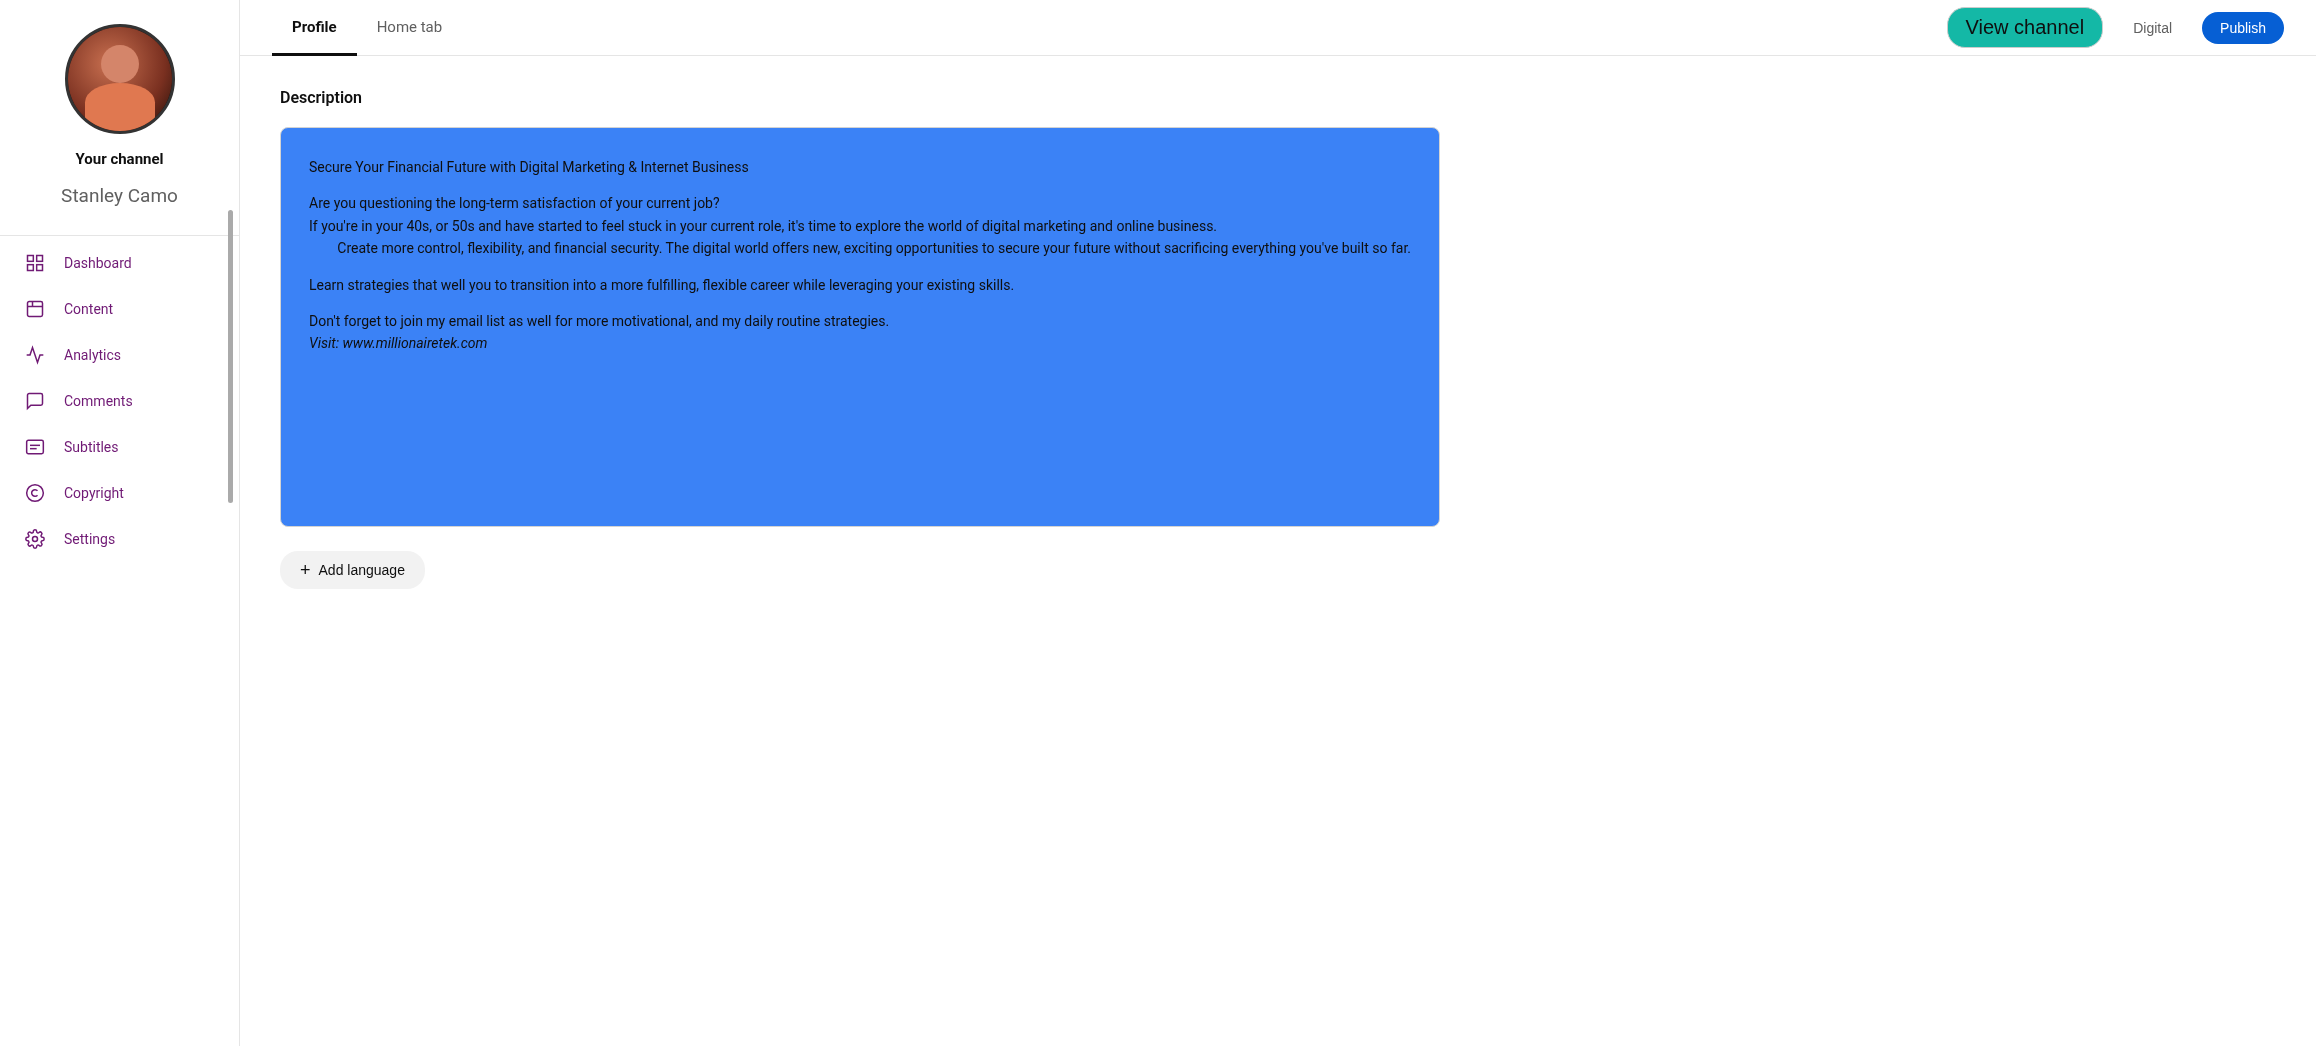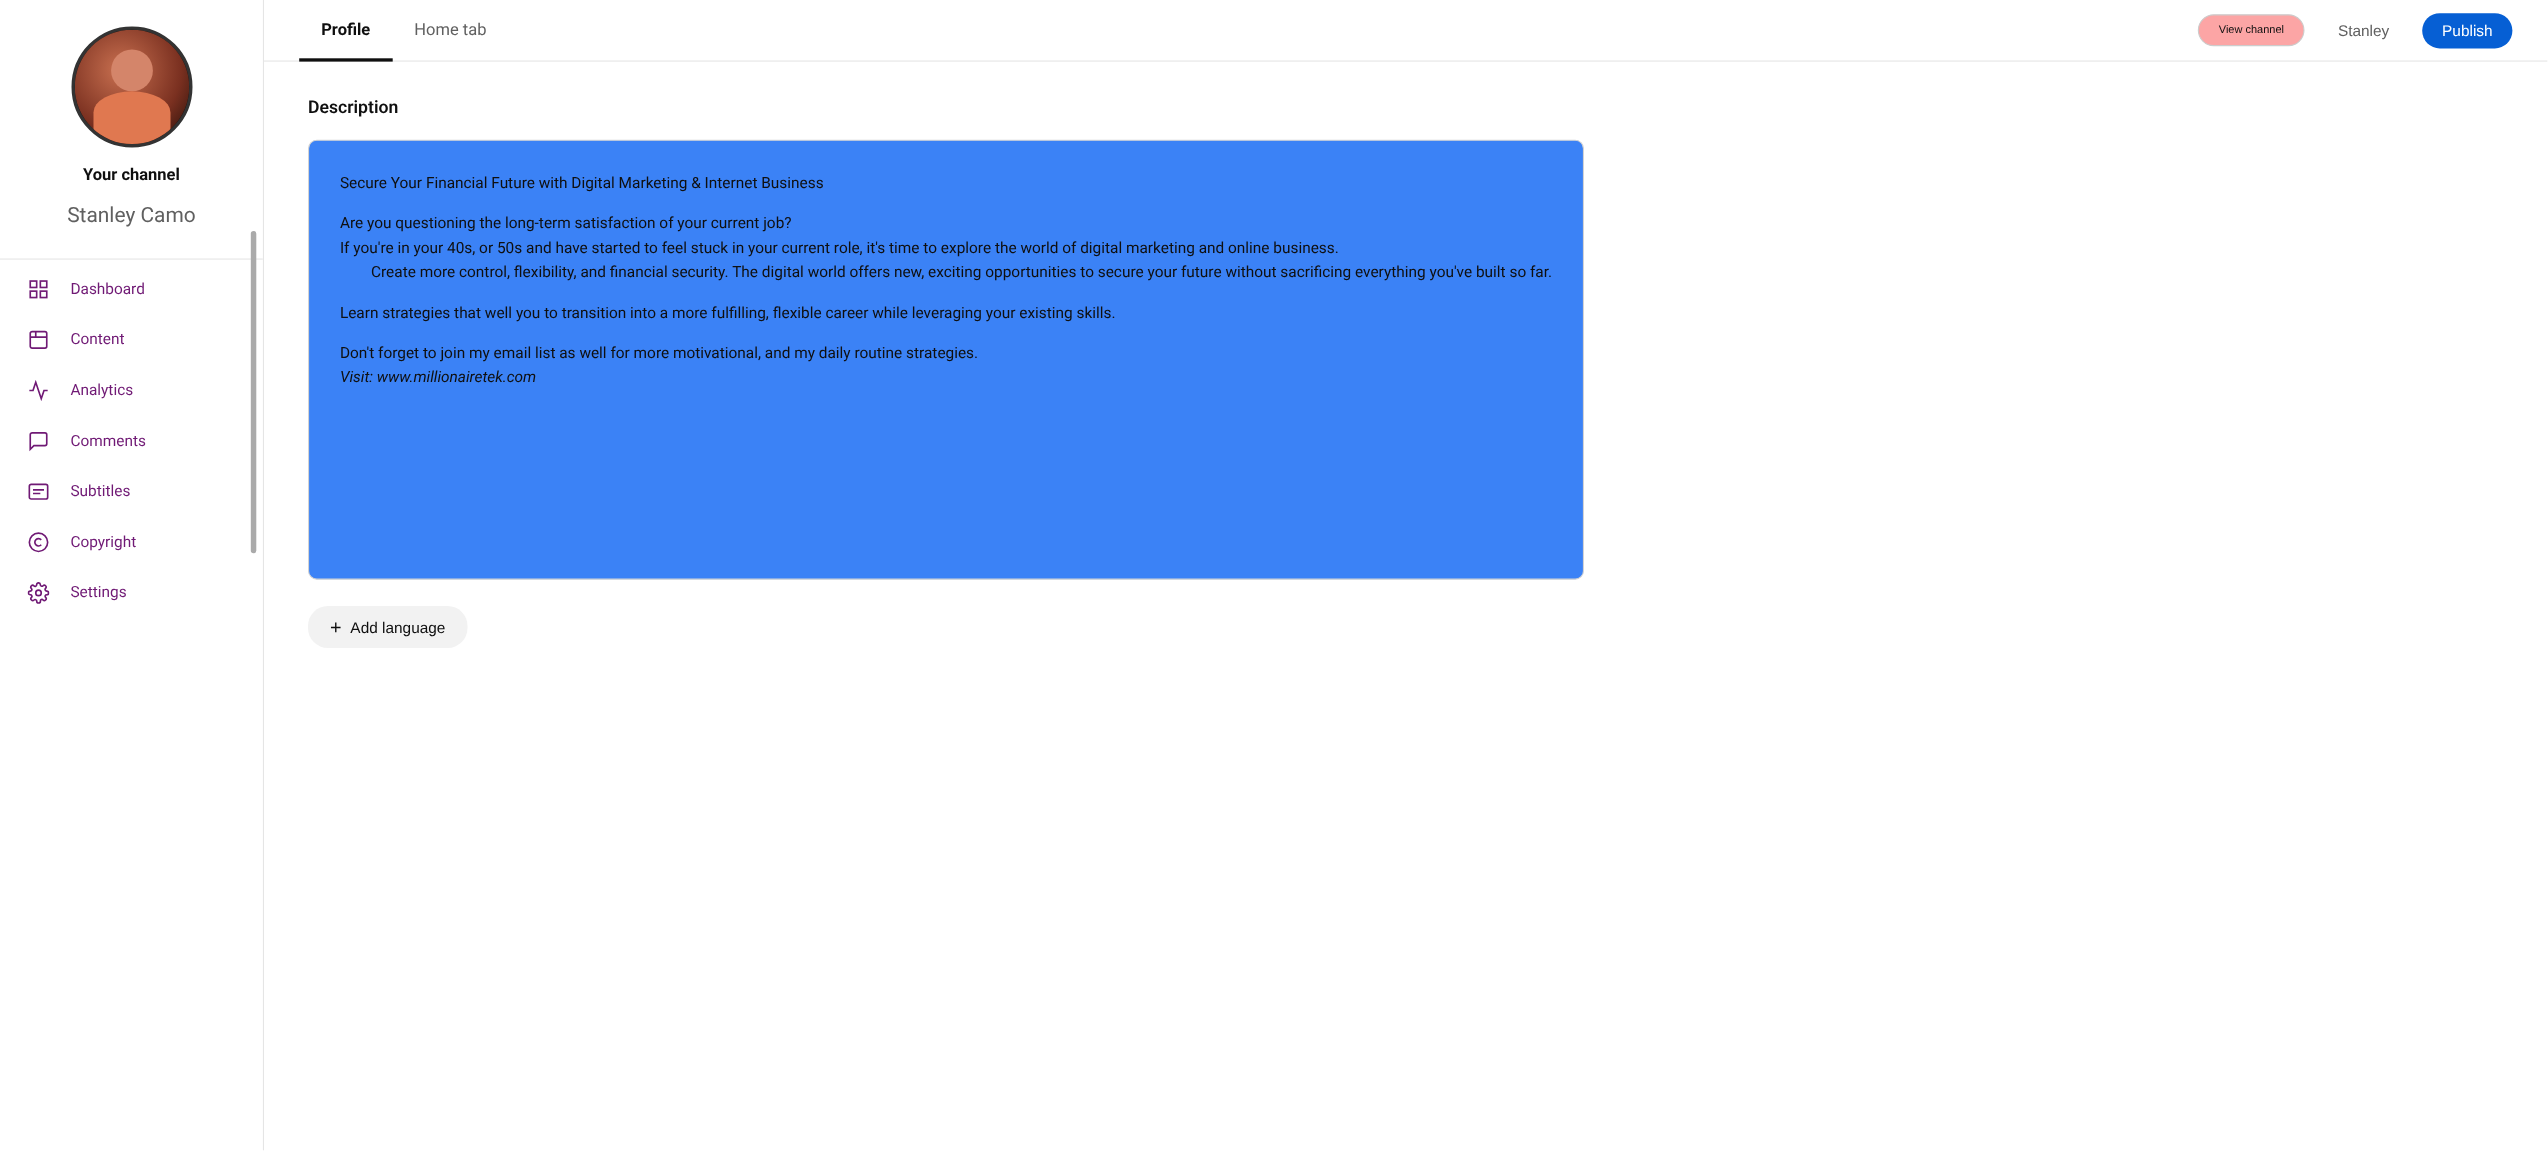--- a/index.html
+++ b/index.html
@@ -173,25 +173,25 @@
     }
 
     .topbar-actions {
       margin-left: auto;
       display: flex;
       align-items: center;
       gap: 12px;
     }
 
     .btn-view-channel {
-      background: #fca5a5;
+      background: #14b8a6;
       border: 1px solid #ccc;
       border-radius: 18px;
       padding: 8px 18px;
-      font-size: 10px;
+      font-size: 20px;
       font-weight: 500;
       cursor: pointer;
       color: #0f0f0f;
     }
 
     .btn-cancel {
       background: transparent;
       border: none;
       border-radius: 18px;
       padding: 8px 18px;
@@ -349,21 +349,21 @@
 
 <div class="main">
 
   <div class="topbar">
     <div id="tabs-container" style="display:flex;align-items:center;height:100%">
         <div class="tab active">Profile</div>
         <div class="tab">Home tab</div>
       </div>
     <div class="topbar-actions">
       <button class="btn-view-channel">View channel</button>
-      <button class="btn-cancel">Stanley</button>
+      <button class="btn-cancel">Digital</button>
       <button class="btn-publish">Publish</button>
     </div>
   </div>
 
   <div class="content-area">
     <div class="section-title">Description</div>
 
     <div class="description-box">
       <div class="description-text" id="description-content">
           <div style="line-height: 1.6;">Secure Your Financial Future with Digital Marketing &amp; Internet Business</div>

